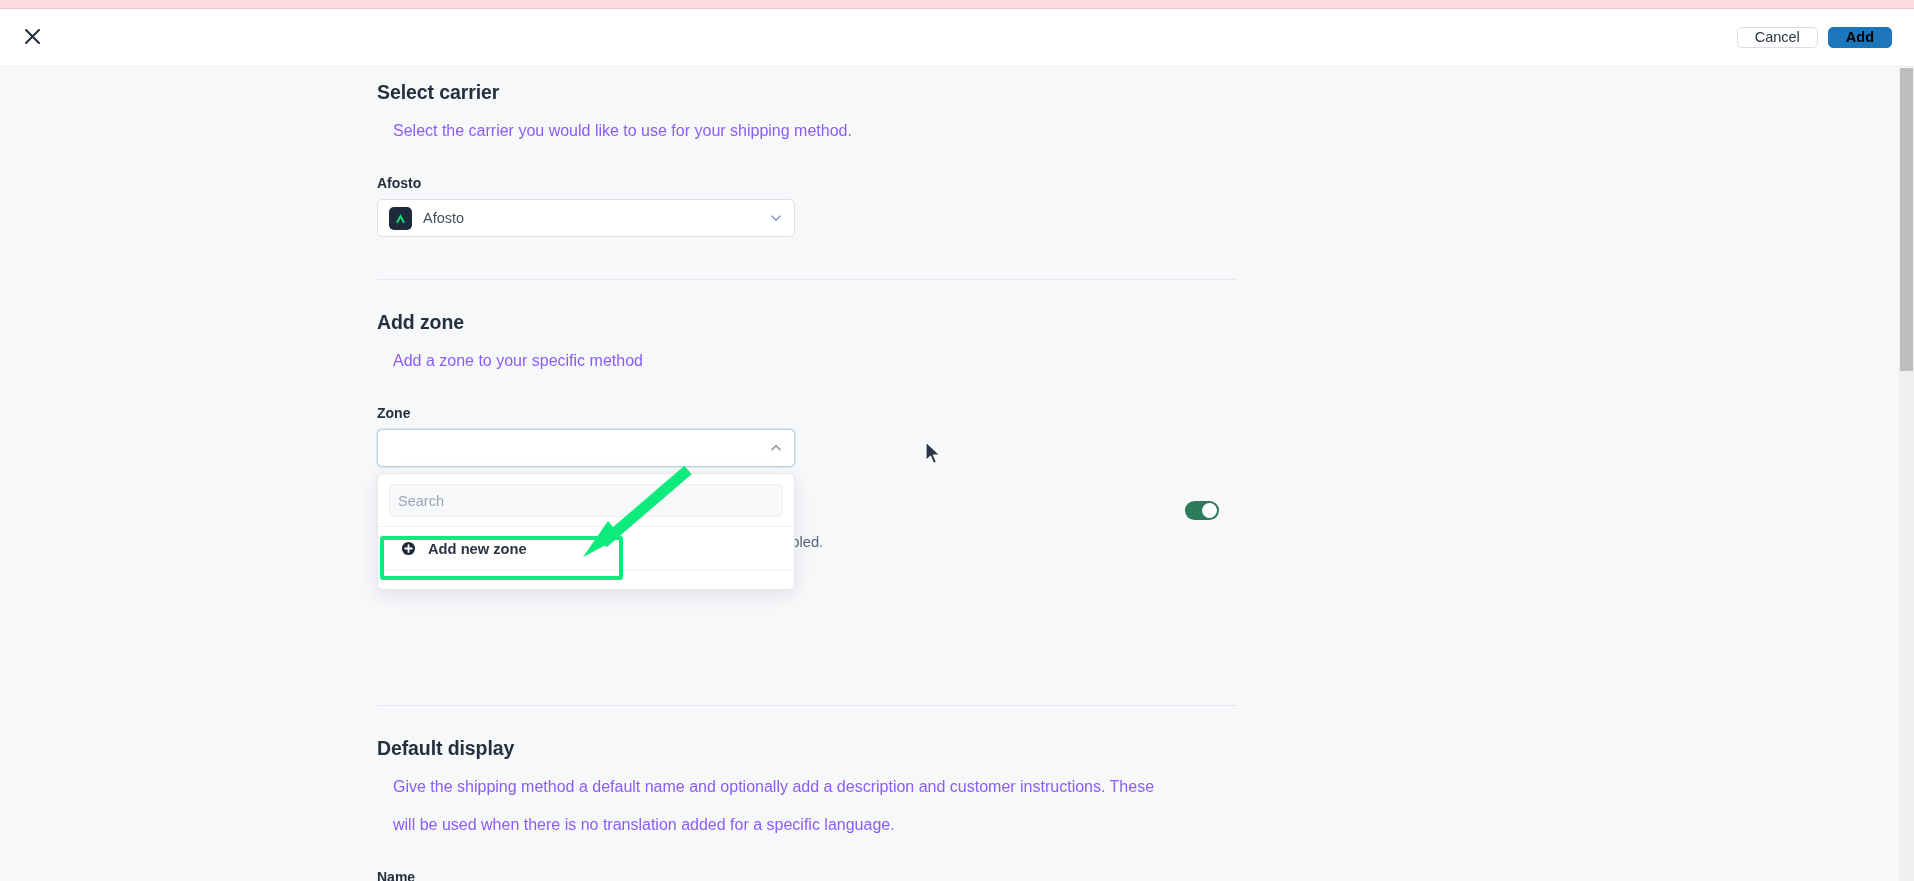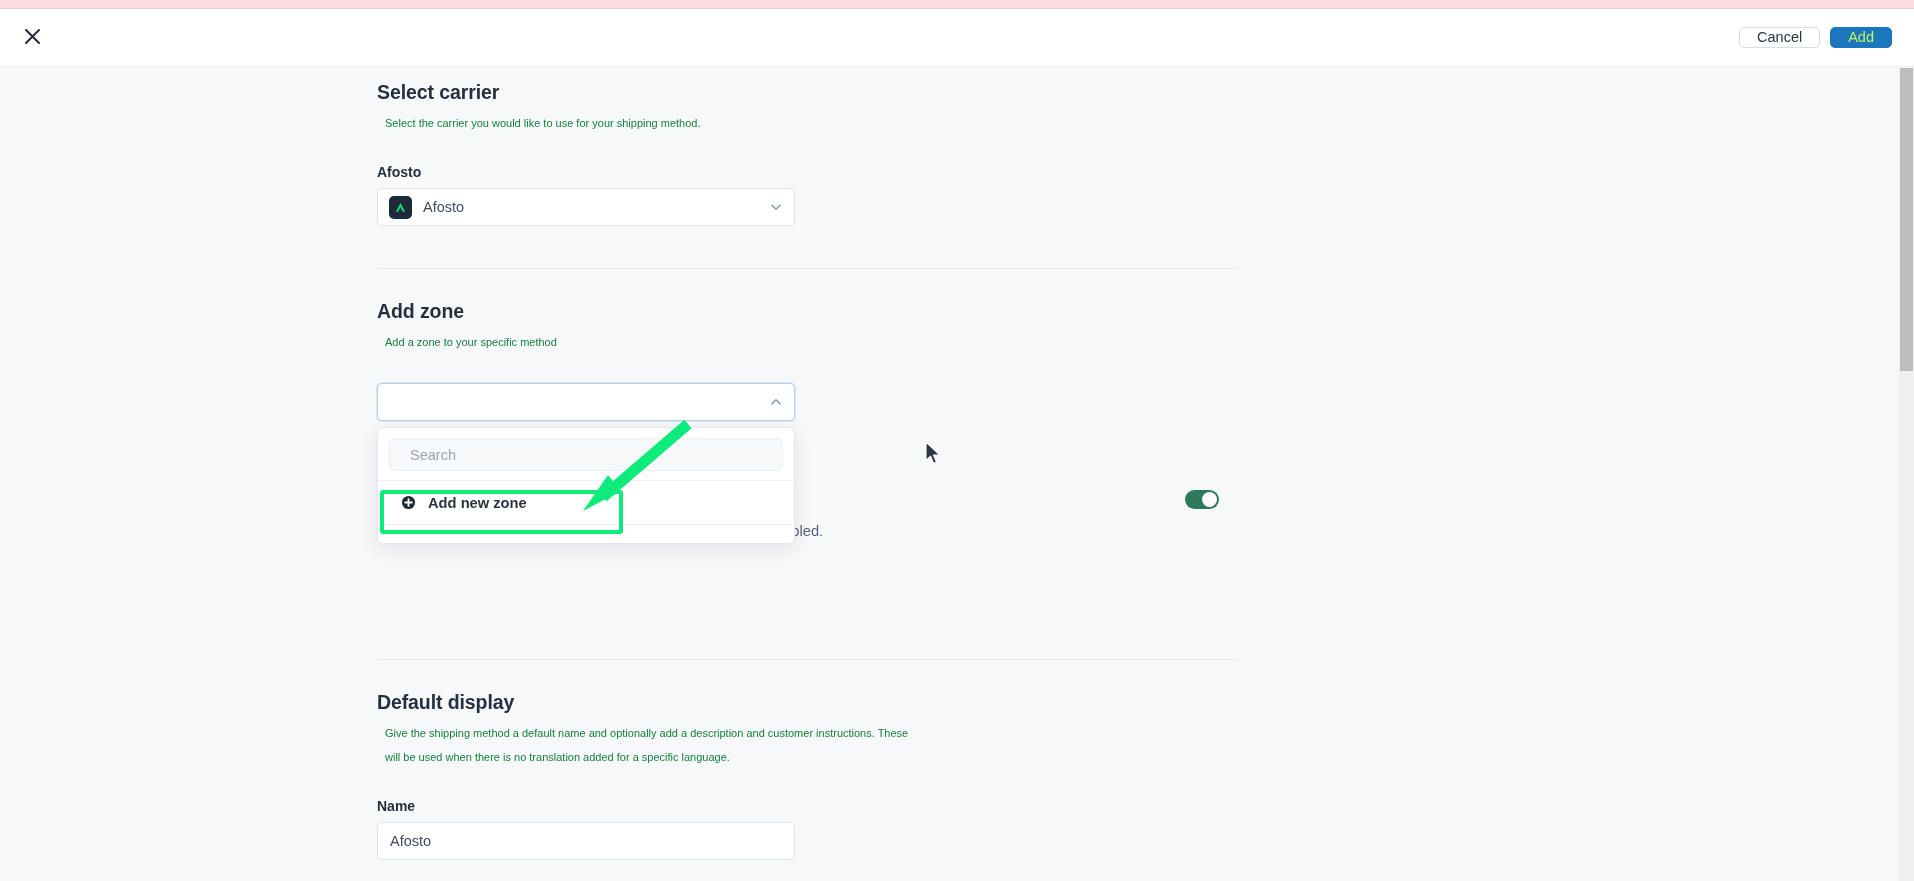--- a/index.html
+++ b/index.html
@@ -49,23 +49,23 @@
     cursor: pointer;
     white-space: nowrap;
   }
   .btn-secondary {
     background: #ffffff;
     color: #2b3545;
     border: 1px solid #d9dee5;
   }
   .btn-primary {
     background: #1b76bc;
-    color: #bef264;
+    color: #000000;
     border: 1px solid #1b76bc;
-    font-weight: 400;
+    font-weight: 700;
     text-align: center;
   }
 
   
   .body-scroll {
     position: absolute; top: 68px; left: 0;
     width: 1614px; height: 813px;
     background: #f7f8fa;
     overflow: hidden;
   }
@@ -77,23 +77,23 @@
   }
 
   .section-title {
     font-size: 19.5px;
     font-weight: 700;
     color: #25303f;
     letter-spacing: -0.1px;
     margin: 0 0 12px 0;
   }
   .section-desc {
-    font-size: 11px;
-    color: #15803d;
-    margin: 8px;
+    font-size: 16px;
+    color: #8b5cf6;
+    margin: 16px;
     line-height: 1.38;
   }
   .field-label {
     font-size: 14px;
     font-weight: 700;
     color: #25303f;
     margin: 0 0 8px 0;
   }
 
   .input-wrap { position: relative; width: 418px; }
@@ -156,21 +156,21 @@
     z-index: 40;
     padding: 0;
   }
   .dd-search-row { padding: 10px 11px 9px 11px; }
   .dd-search {
     width: 100%;
     height: 33px;
     background: #f7f8fa;
     border: 1px solid #eceff3;
     border-radius: 5px;
-    padding: 0 20px;
+    padding: 0 8px;
     font-size: 14.5px;
     color: #4b566b;
     font-family: "Liberation Sans", sans-serif;
     outline: none;
   }
   .dd-search::placeholder { color: #9aa6b8; }
   .dd-sep { height: 1px; background: #eef1f5; }
   .dd-item {
     display: flex; align-items: center;
     gap: 12px;
@@ -293,20 +293,21 @@
           </div>
         </div>
       </div>
 
       <hr class="divider" style="margin-top:42px;">
 
       <div style="position:relative; padding-top:31px;">
         <h2 class="section-title">Add zone</h2>
         <p class="section-desc" style="margin-bottom:33px;">Add a zone to your specific method</p>
 
+        <div class="field-label">Zone</div>
 
         <div class="input-wrap">
           <div class="select-box focused">
             <span class="select-value"></span>
             <span class="chev">
               <svg width="14" height="14" viewBox="0 0 14 14" fill="none" aria-hidden="true">
                 <path d="M3 8.8 L7 4.8 L11 8.8" stroke="#8b9bb0" stroke-width="1.6" stroke-linecap="round" stroke-linejoin="round"></path>
               </svg>
             </span>
           </div>

